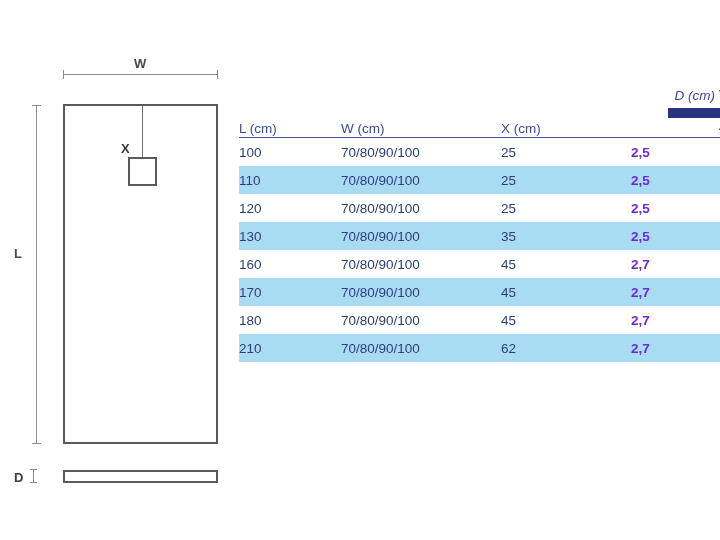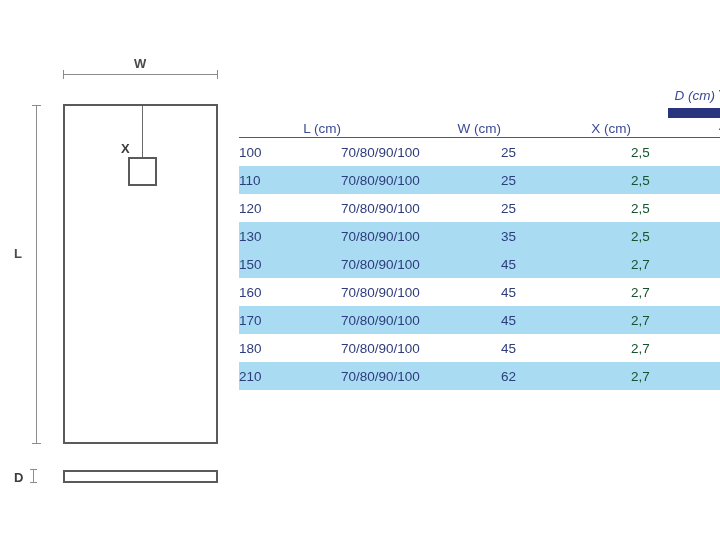--- a/index.html
+++ b/index.html
@@ -223,39 +223,39 @@
     border-collapse: collapse;
     width: 481px;
     table-layout: fixed;
     margin-top: 0;
   }
   table.spec thead th {
     font-size: 13.5px;
     font-weight: normal;
     color: #3b4a95;
     padding: 0 0 1px 0;
-    text-align: right;
+    text-align: left;
     border-bottom: 1.5px solid #4a5699;
     vertical-align: bottom;
     height: 48px;
   }
   table.spec thead th.col-d { color: transparent; }
 
   table.spec tbody td {
     font-size: 13.5px;
     color: #2e3c7c;
     padding: 6.5px 0;
     height: 14px;
   }
   table.spec tbody tr.alt td {
     background: #a9dcf2;
   }
   table.spec tbody td.col-d {
-    font-weight: normal;
-    color: #14532d;
+    font-weight: bold;
+    color: #6d28d9;
   }
 
   col.c-l { width: 102px; }
   col.c-w { width: 160px; }
   col.c-x { width: 130px; }
   col.c-d { width: 89px; }
 </style>
 </head>
 <body>
 
@@ -319,26 +319,20 @@
           <td>70/80/90/100</td>
           <td>25</td>
           <td class="col-d">2,5</td>
         </tr>
         <tr class="alt">
           <td>130</td>
           <td>70/80/90/100</td>
           <td>35</td>
           <td class="col-d">2,5</td>
         </tr>
-        <tr class="alt">
-          <td>150</td>
-          <td>70/80/90/100</td>
-          <td>45</td>
-          <td class="col-d">2,7</td>
-        </tr>
         <tr>
           <td>160</td>
           <td>70/80/90/100</td>
           <td>45</td>
           <td class="col-d">2,7</td>
         </tr>
         <tr class="alt">
           <td>170</td>
           <td>70/80/90/100</td>
           <td>45</td>

